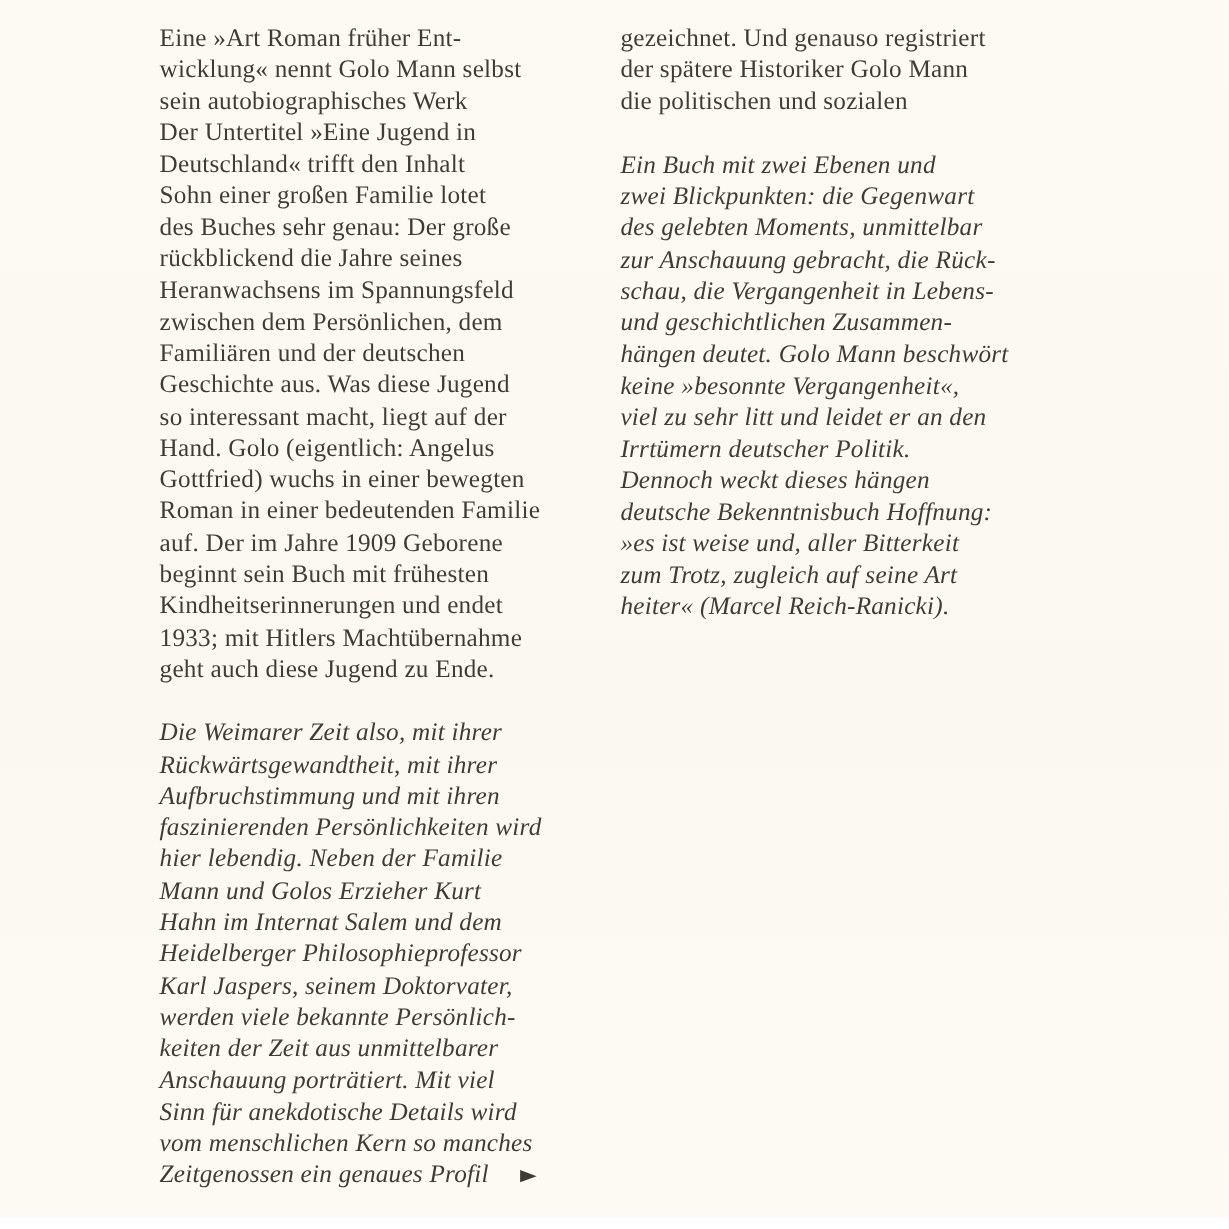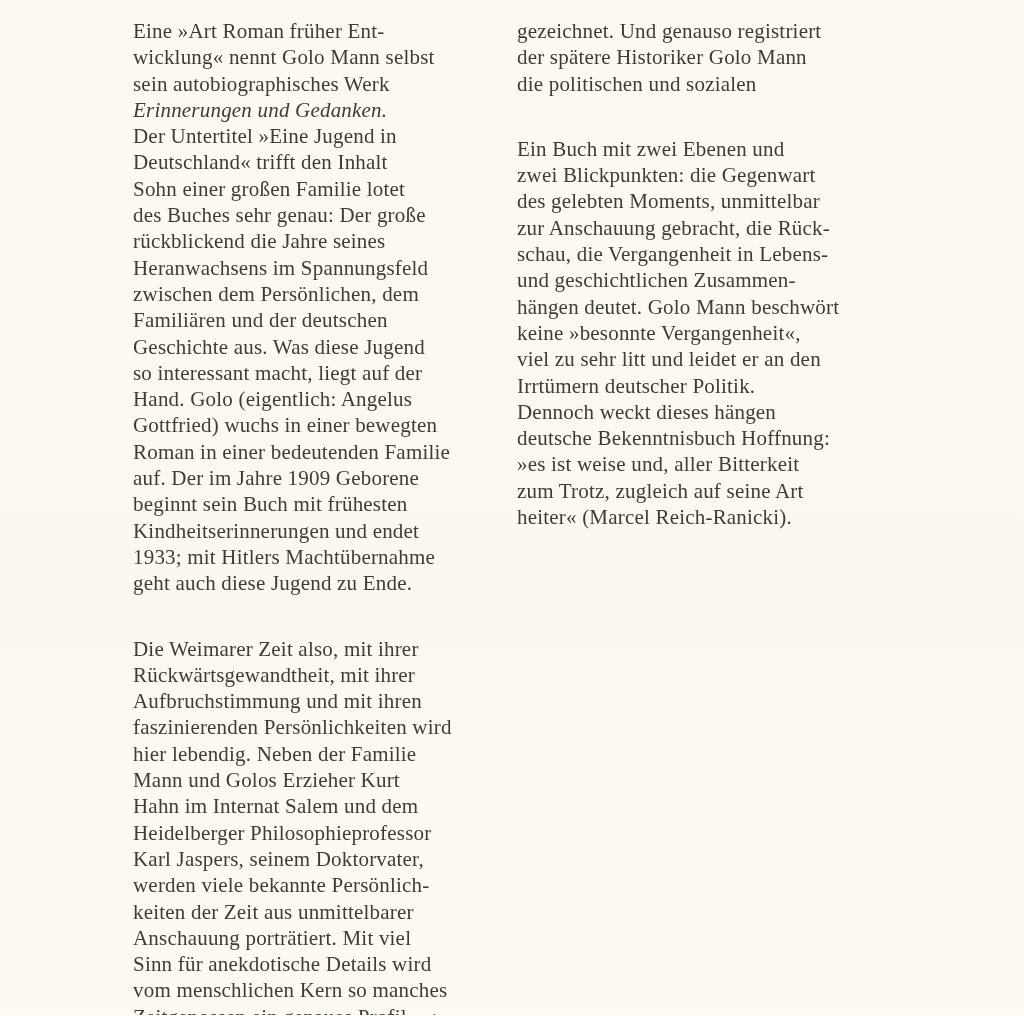--- a/index.html
+++ b/index.html
@@ -17,21 +17,21 @@
   }
   .col {
     position: absolute;
     top: 18px;
     font-size: 21px;
     line-height: 26.3px;
     letter-spacing: 0.2px;
   }
   .col-left  { left: 133px; width: 375px; }
   .col-right { left: 517px; width: 390px; }
-  .para + .para { margin-top: 39px; }
+  .para + .para { margin-top: 27px; font-style: italic; }
   .line {
     white-space: nowrap;
     height: 26.3px;
   }
   .line.italic { font-style: italic; }
   .arrow {
     display: inline-block;
     margin-left: 22px;
     font-size: 17px;
     transform: scaleX(1.35);
@@ -48,21 +48,20 @@
 </style>
 </head>
 <body>
 
 <div class="page" style="color: rgb(62, 61, 53);">
   <div class="col col-left">
       <div class="para">
         <div class="line">Eine »Art Roman früher Ent-</div>
         <div class="line">wicklung« nennt Golo Mann selbst</div>
         <div class="line">sein autobiographisches Werk</div>
-        <div class="line italic">Erinnerungen und Gedanken.</div>
         <div class="line">Der Untertitel »Eine Jugend in</div>
         <div class="line">Deutschland« trifft den Inhalt</div>
         <div class="line">Sohn einer großen Familie lotet</div>
         <div class="line">des Buches sehr genau: Der große</div>
         <div class="line">rückblickend die Jahre seines</div>
         <div class="line">Heranwachsens im Spannungsfeld</div>
         <div class="line">zwischen dem Persönlichen, dem</div>
         <div class="line">Familiären und der deutschen</div>
         <div class="line">Geschichte aus. Was diese Jugend</div>
         <div class="line">so interessant macht, liegt auf der</div>

